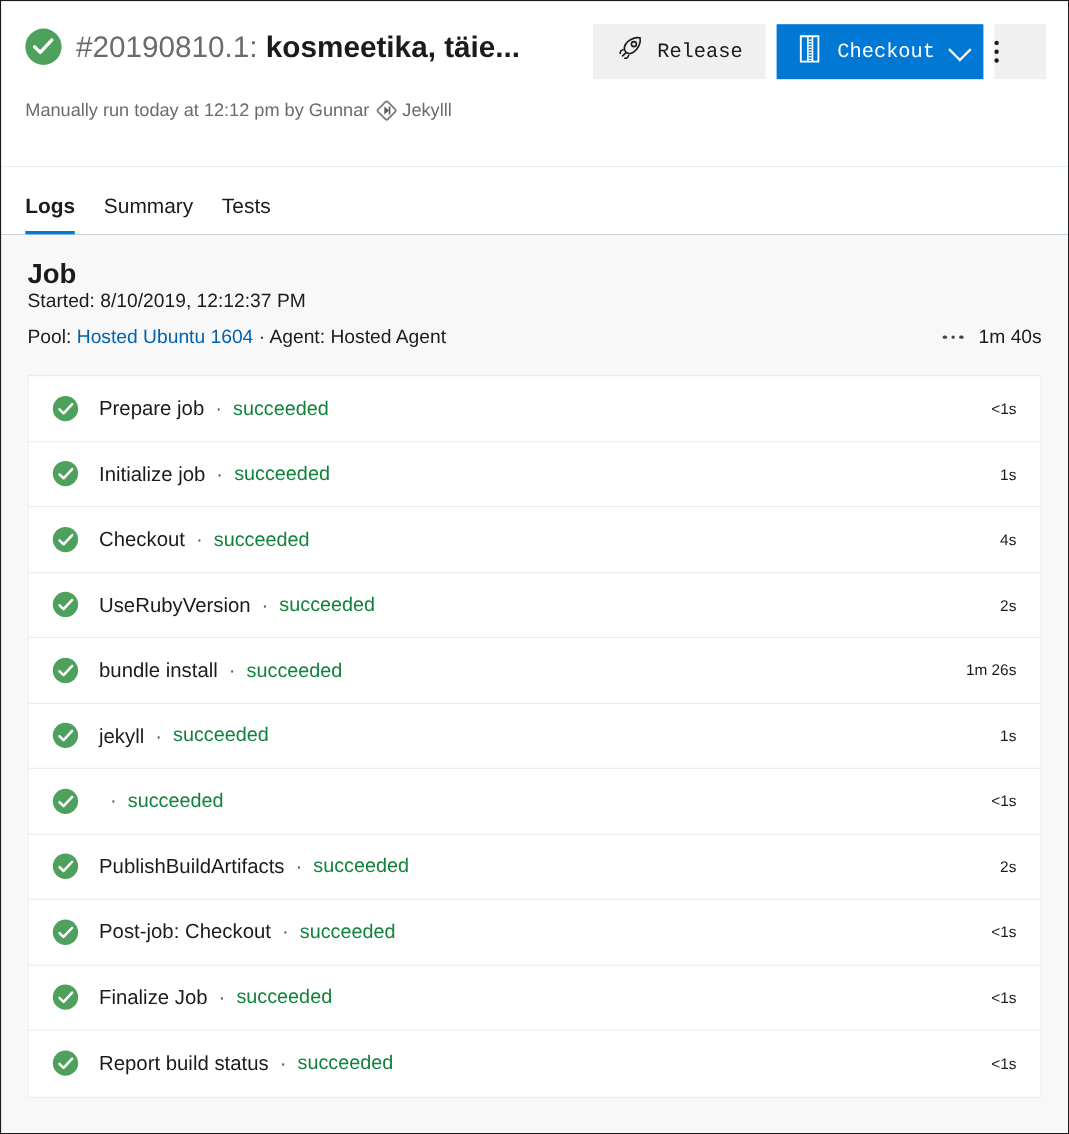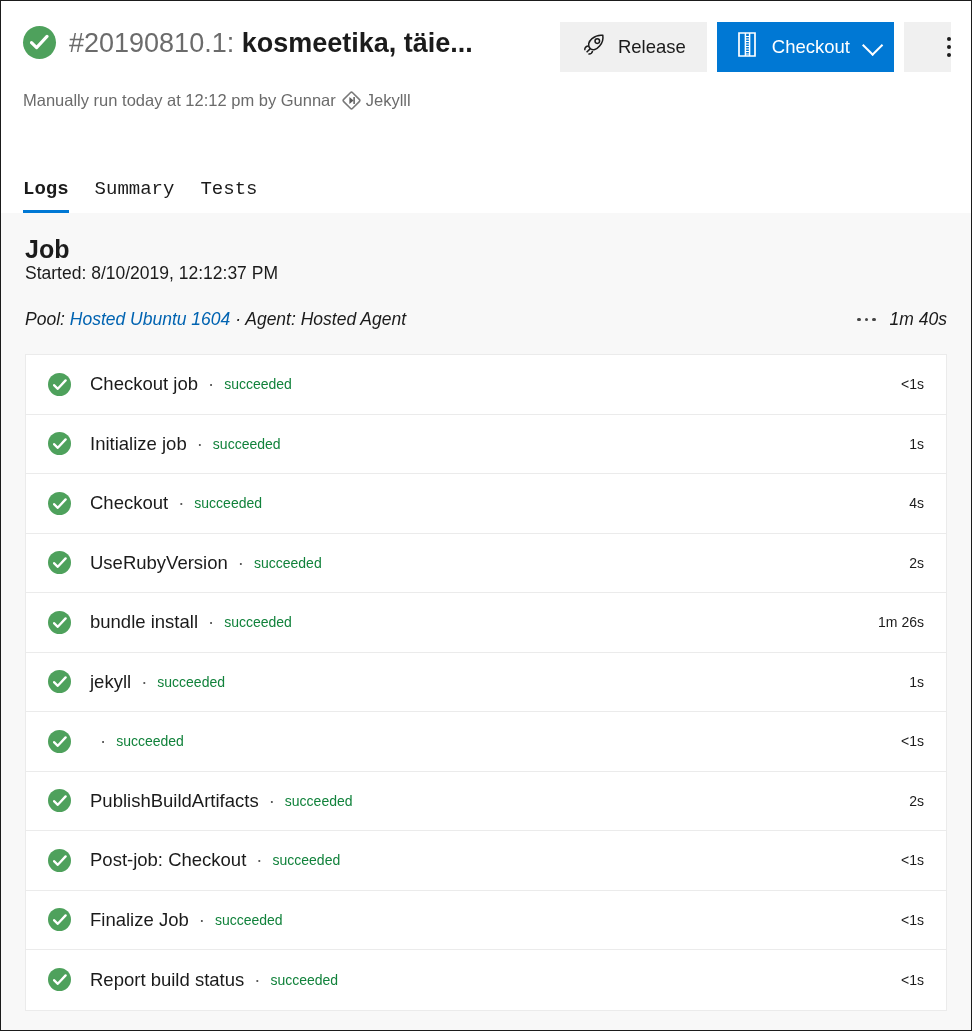--- a/index.html
+++ b/index.html
@@ -88,23 +88,23 @@
     display: flex;
     align-items: flex-start;
     gap: 10px;
   }
   .btn {
     box-sizing: border-box;
     height: 50px;
     border: none;
     display: inline-flex;
     align-items: center;
-    justify-content: flex-end;
+    justify-content: flex-start;
     gap: 11px;
-    font-family: Liberation Sans, sans-serif;
+    font-family: Liberation Mono, monospace;
     font-size: 18.5px;
     cursor: pointer;
     padding: 0 21px;
     white-space: nowrap;
   }
   .btn-secondary {
     background: #f0f0f0;
     color: #1b1b1b;
   }
   .btn-primary {
@@ -150,21 +150,20 @@
     gap: 0;
   }
   .tab {
     font-size: 19px;
     color: #1b1b1b;
     padding: 0 0 14px 0;
     margin-right: 26px;
     position: relative;
     cursor: pointer;
     line-height: 20px;
-    font-family: Liberation Mono, monospace;
   }
   .tab.active {
     font-weight: bold;
   }
   .tab.active::after {
     content: "";
     position: absolute;
     left: 0;
     right: 0;
     bottom: 0;
@@ -196,22 +195,21 @@
     line-height: 28px;
   }
   .job-started {
     font-size: 17.5px;
     color: #1b1b1b;
   }
   .job-head-row2 {
     display: flex;
     align-items: center;
     justify-content: space-between;
-    margin-top: 25px;
-    font-style: italic;
+    margin-top: 12px;
   }
   .job-meta {
     font-size: 17.5px;
     color: #1b1b1b;
     white-space: nowrap;
   }
   .job-meta a {
     color: #0063b1;
     text-decoration: none;
     cursor: pointer;
@@ -270,21 +268,21 @@
     font-size: 18.5px;
     color: #1b1b1b;
     white-space: nowrap;
   }
   .task-sep {
     margin: 0 10px;
     font-size: 18.5px;
     color: #5a5a5a;
   }
   .task-status {
-    font-size: 14px;
+    font-size: 18px;
     color: #11823b;
     white-space: nowrap;
   }
   .task-spacer { flex: 1 1 auto; }
   .task-duration {
     font-size: 14px;
     color: #1b1b1b;
     white-space: nowrap;
   }
 </style>
@@ -385,21 +383,21 @@
     </div>
 
     <div class="task-card">
 
       <div class="task-row">
         <span class="task-check">
           <svg width="14" height="12" viewBox="0 0 14 12" aria-hidden="true">
               <path d="M1 6.2 L4.8 9.8 L12.6 1.4" fill="none" stroke="#ffffff" stroke-width="2.3" stroke-linecap="round" stroke-linejoin="round"></path>
             </svg>
         </span>
-        <span class="task-name">Checkout job</span>
+        <span class="task-name">Prepare job</span>
         <span class="task-sep">·</span>
         <span class="task-status">succeeded</span>
         <span class="task-spacer"></span>
         <span class="task-duration">&lt;1s</span>
       </div>
 
       <div class="task-row">
         <span class="task-check">
           <svg width="14" height="12" viewBox="0 0 14 12" aria-hidden="true">
               <path d="M1 6.2 L4.8 9.8 L12.6 1.4" fill="none" stroke="#ffffff" stroke-width="2.3" stroke-linecap="round" stroke-linejoin="round"></path>

